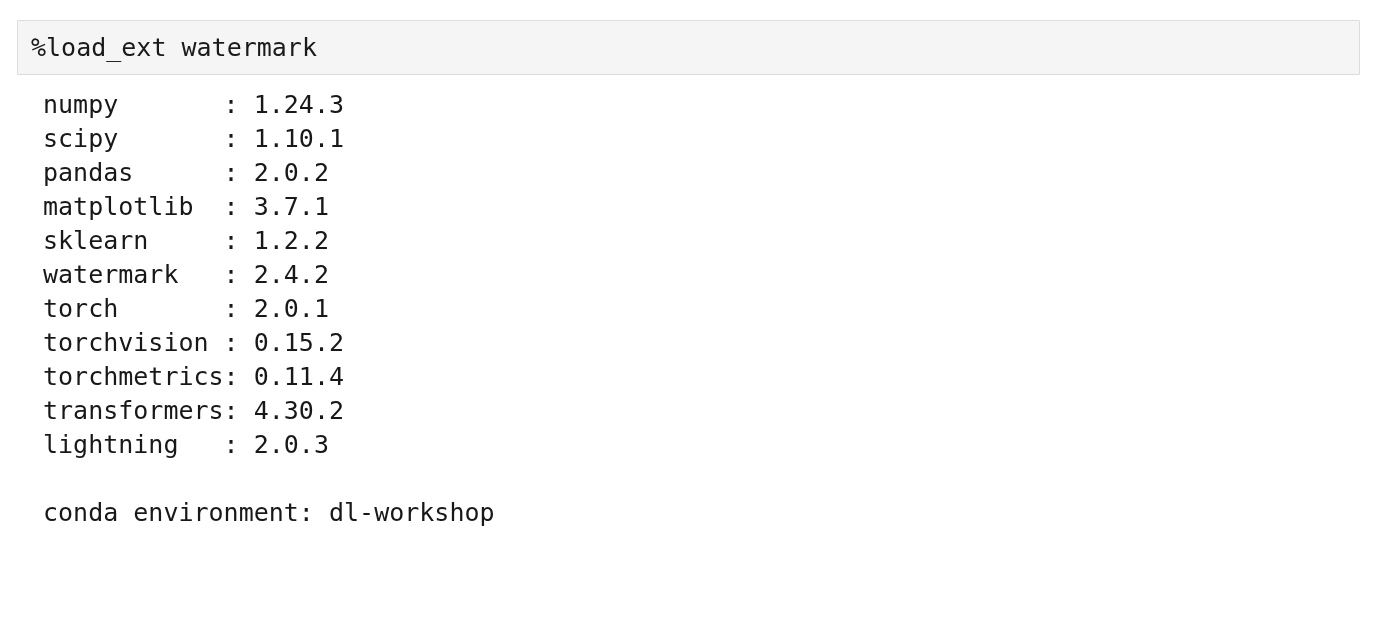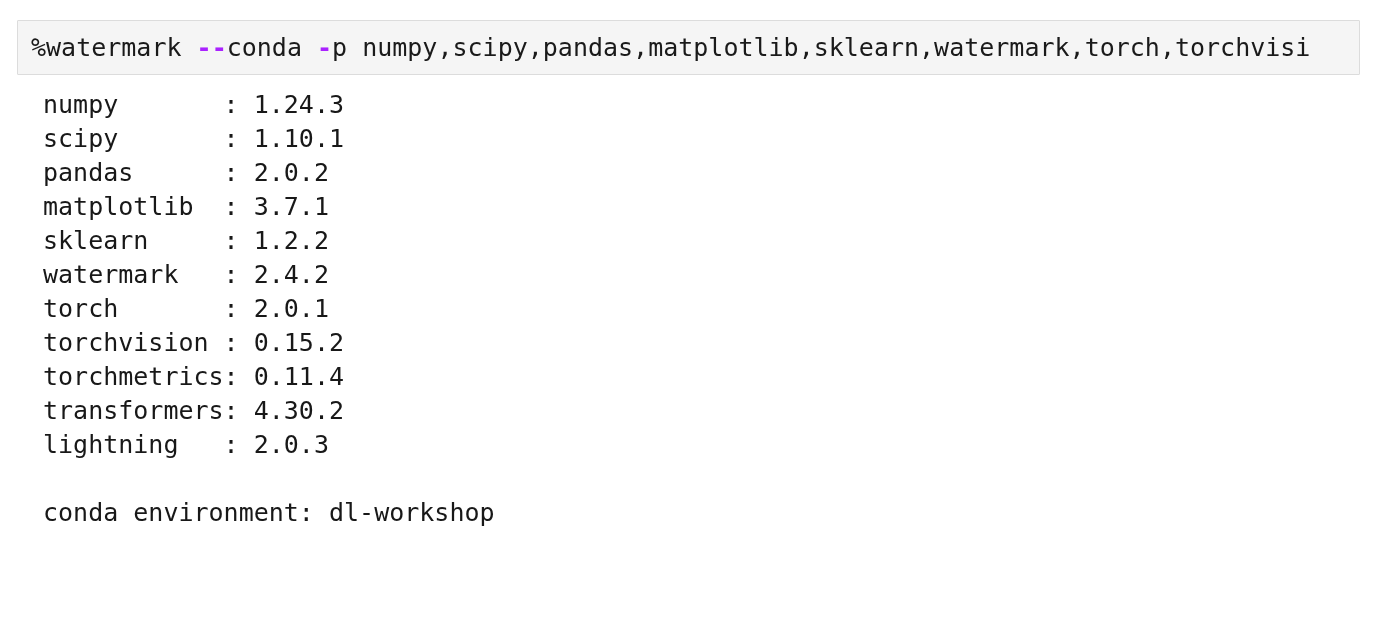--- a/index.html
+++ b/index.html
@@ -49,20 +49,20 @@
     color: var(--output-text);
     white-space: pre;
   }
   .out-line { height: 34px; white-space: pre; }
 </style>
 </head>
 <body>
 
 <div class="notebook">
 
+  <div class="code-cell">
+    <pre class="code"><span class="tok-plain">%load_ext watermark</span></pre>
+  </div>
 
-  <div class="code-cell">
-    <pre class="code"><span class="tok-plain">%watermark </span><span class="tok-op">--</span><span class="tok-plain">conda </span><span class="tok-op">-</span><span class="tok-plain">p numpy,scipy,pandas,matplotlib,sklearn,watermark,torch,torchvisi</span></pre>
-  </div>
 
   <div class="output-area" id="output-lines"><div class="out-line">numpy       : 1.24.3</div><div class="out-line">scipy       : 1.10.1</div><div class="out-line">pandas      : 2.0.2</div><div class="out-line">matplotlib  : 3.7.1</div><div class="out-line">sklearn     : 1.2.2</div><div class="out-line">watermark   : 2.4.2</div><div class="out-line">torch       : 2.0.1</div><div class="out-line">torchvision : 0.15.2</div><div class="out-line">torchmetrics: 0.11.4</div><div class="out-line">transformers: 4.30.2</div><div class="out-line">lightning   : 2.0.3</div><div class="out-line"></div><div class="out-line">conda environment: dl-workshop</div></div>
 
 </div>
 
 </body></html>

